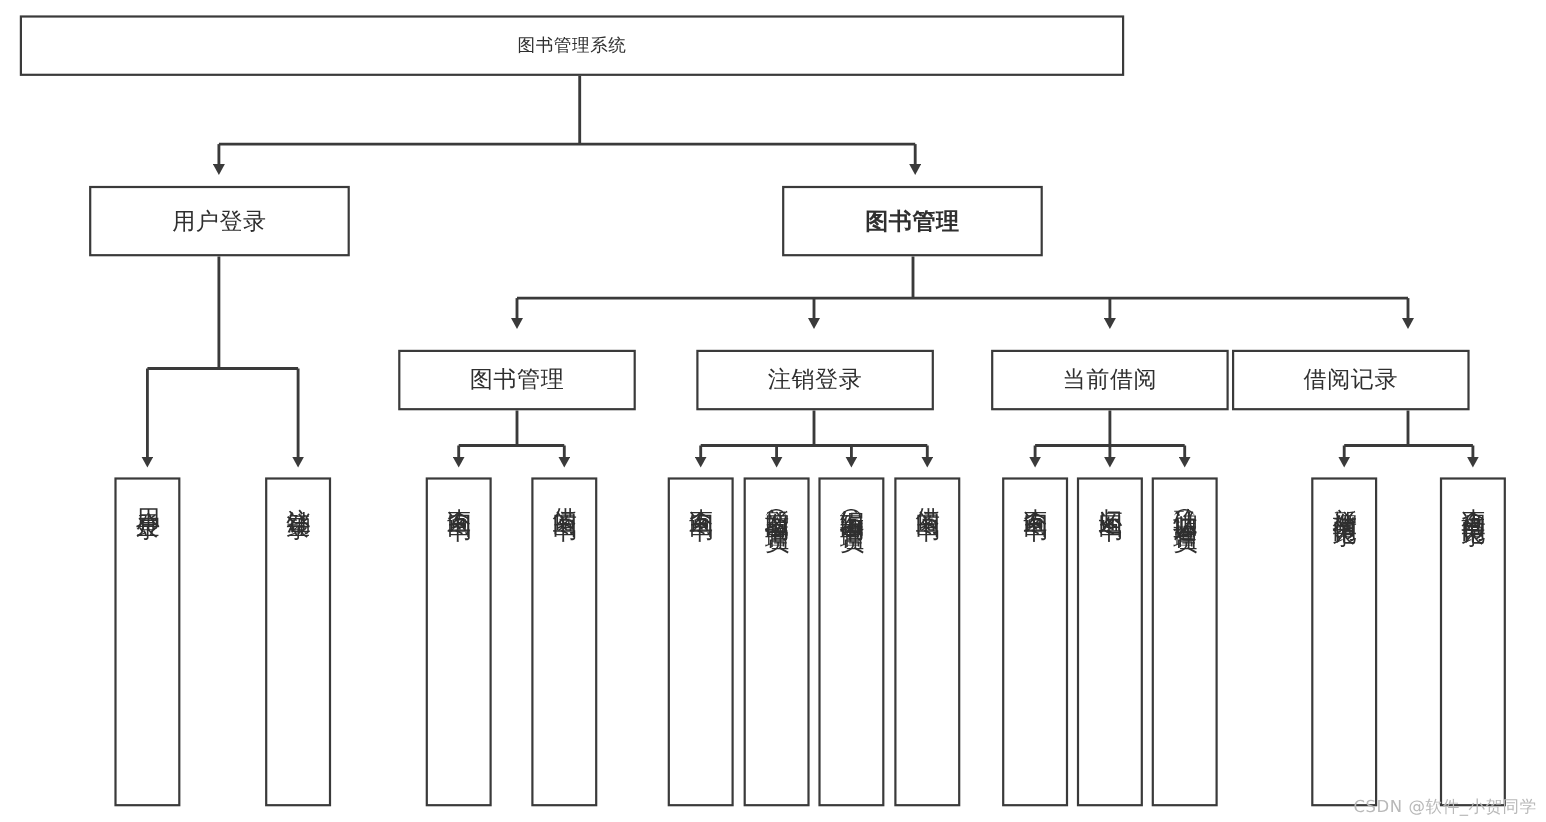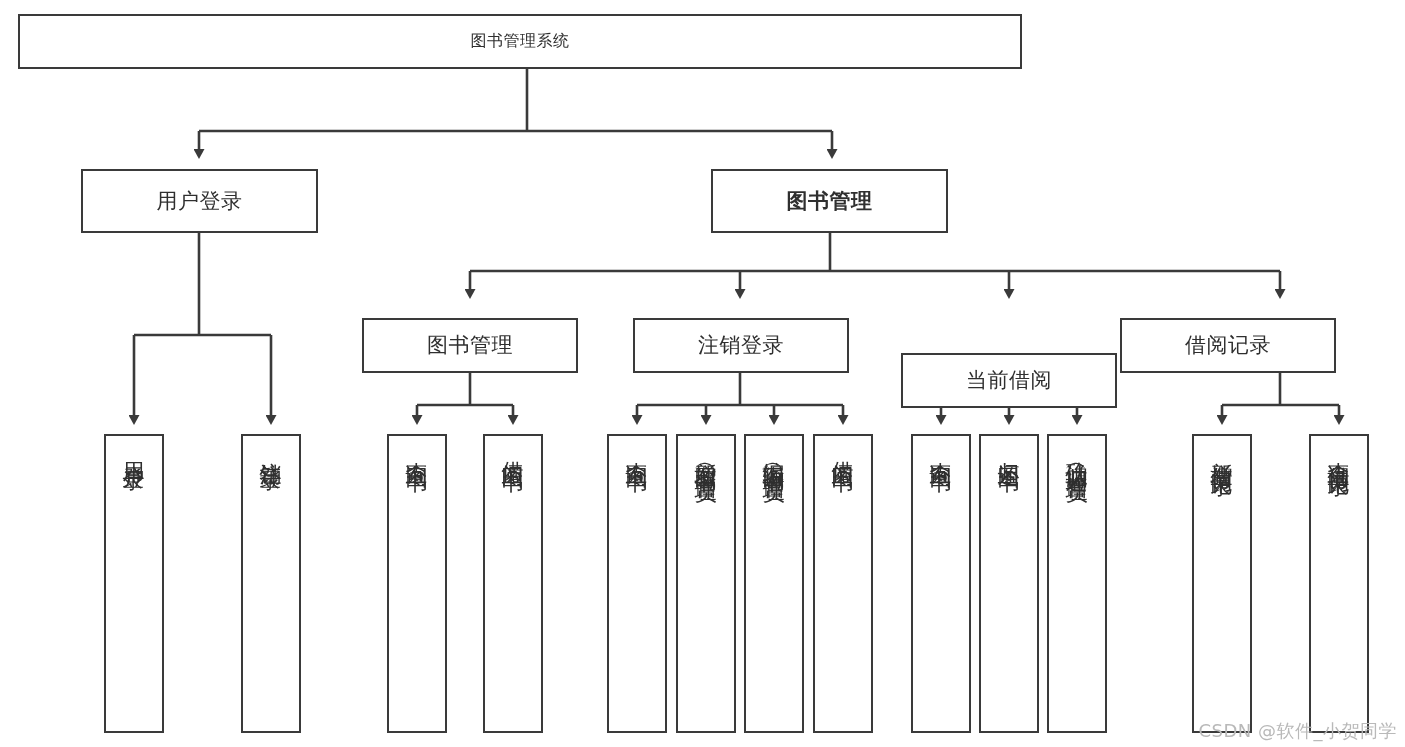--- a/index.html
+++ b/index.html
@@ -54,21 +54,21 @@
     text-orientation:upright;
     font-size:22px;
     line-height:1.05;
     letter-spacing:3px;
     white-space:nowrap;
   }
   .watermark{
     position:absolute;
     right:8px;
     bottom:4px;
-    font-size:18px;
+    font-size:15px;
     color:#b9b9b9;
     font-family:"DejaVu Sans","Liberation Sans",sans-serif;
     white-space:nowrap;
     letter-spacing:0.5px;
   }
 </style>
 </head>
 <body>
 
 <div id="canvas">
@@ -133,21 +133,21 @@
   <div class="node horiz" style="left:711px;top:169px;width:237px;height:64px;font-weight:bold;">
     <span class="label">图书管理</span>
   </div>
 
   <div class="node horiz" style="left:362px;top:318px;width:216px;height:55px;">
     <span class="label">图书管理</span>
   </div>
   <div class="node horiz" style="left:633px;top:318px;width:216px;height:55px;">
     <span class="label">注销登录</span>
   </div>
-  <div class="node horiz" style="left:901px;top:318px;width:216px;height:55px;margin-top:35px;">
+  <div class="node horiz" style="left:901px;top:318px;width:216px;height:55px;">
     <span class="label">当前借阅</span>
   </div>
   <div class="node horiz" style="left:1120px;top:318px;width:216px;height:55px;">
     <span class="label">借阅记录</span>
   </div>
 
   <div class="node vert" style="left:104px;top:434px;width:60px;height:299px;">
     <span class="label">用户登录</span>
   </div>
   <div class="node vert" style="left:241px;top:434px;width:60px;height:299px;">

